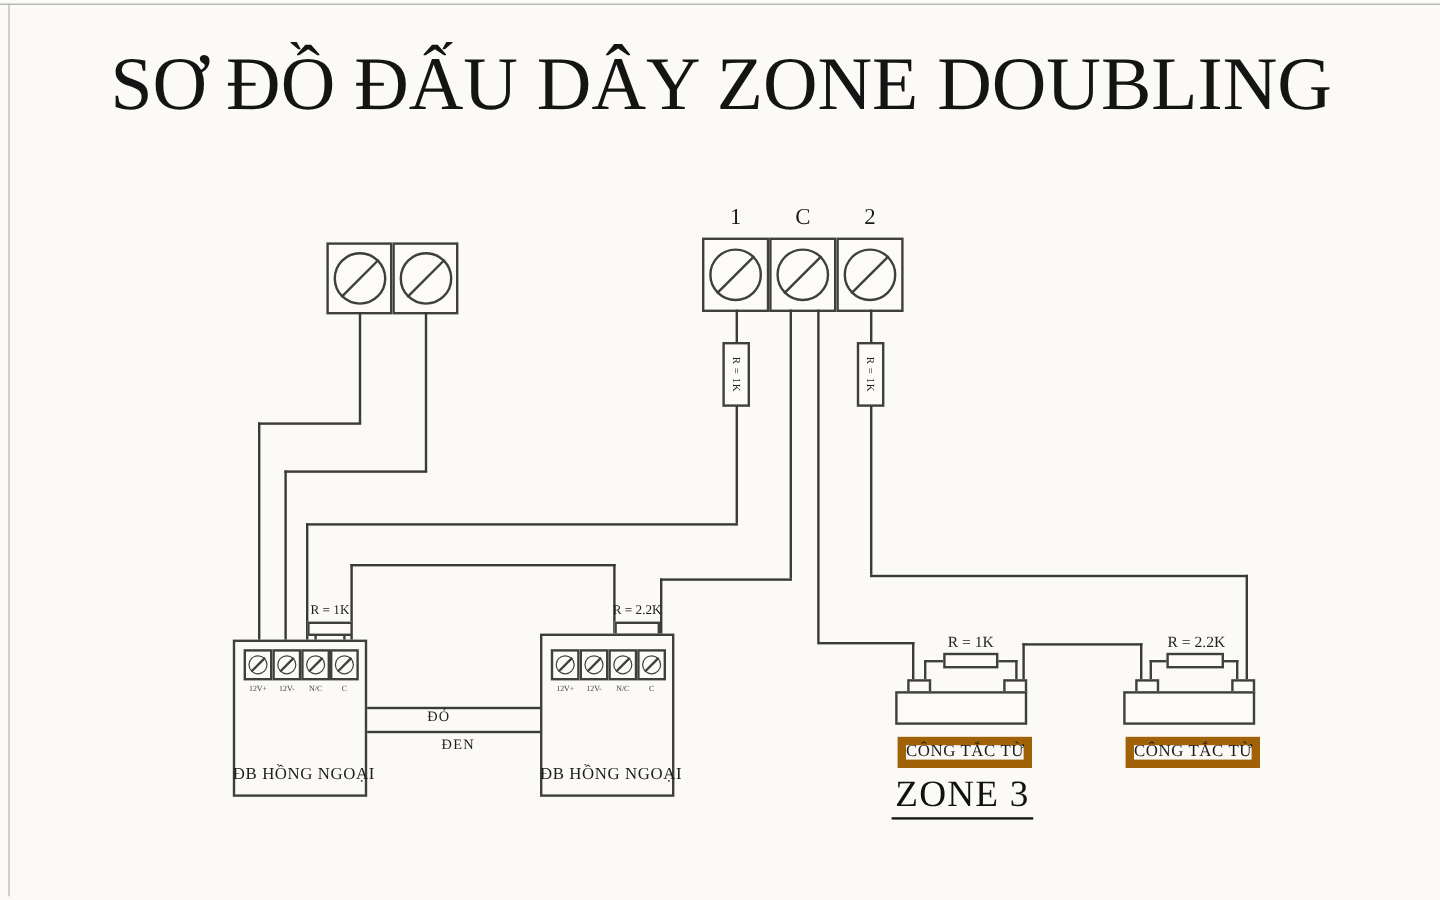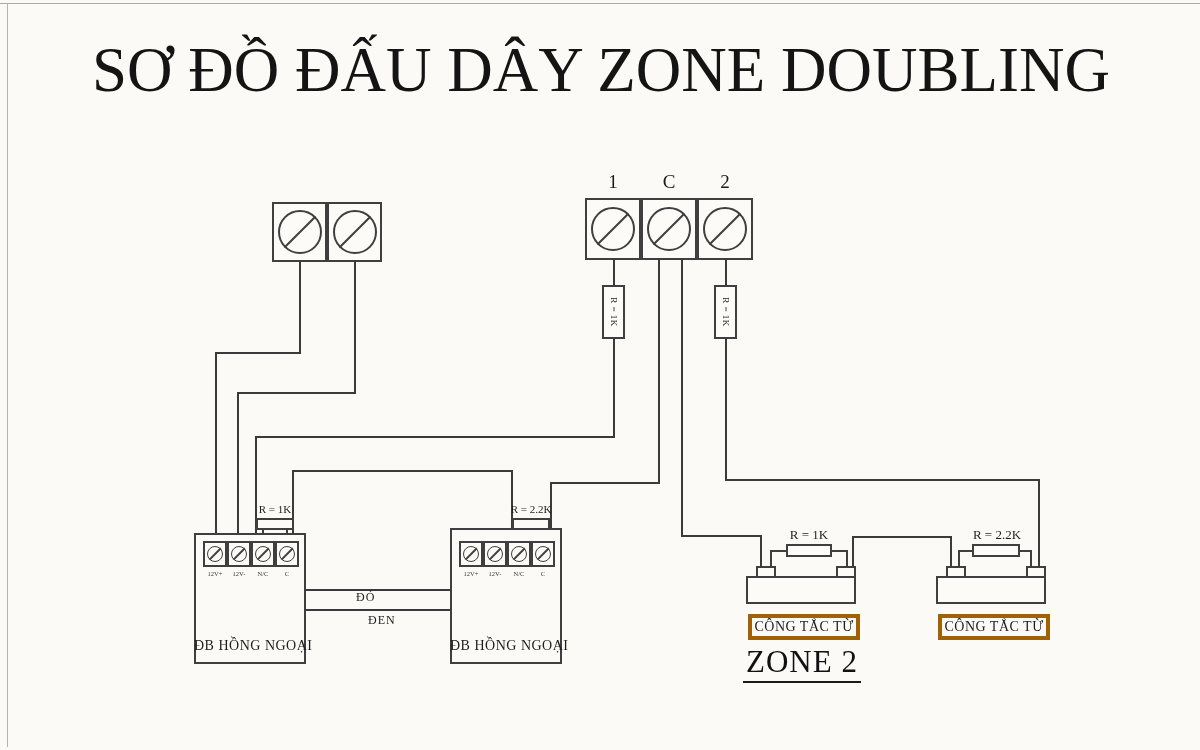--- a/index.html
+++ b/index.html
@@ -31,21 +31,21 @@
   .res-body{position:absolute;box-sizing:border-box;border:2px solid #3f3f3f;background:#fcfbf8;}
   .res-cap{position:absolute;text-align:center;color:#1f1f1f;white-space:nowrap;}
   .termlbls{position:absolute;display:flex;}
   .termlbls span{width:24px;text-align:center;font-size:8px;transform:scale(0.82);color:#3c3c3c;white-space:nowrap;}
   .devtext{position:absolute;text-align:center;font-size:14px;letter-spacing:0.5px;color:#1d1d1d;white-space:nowrap;}
   .outer{position:absolute;box-sizing:border-box;border:2px solid #3f3f3f;}
   .zonelbl{position:absolute;width:160px;text-align:center;font-size:31px;color:#111;}
   .zonelbl span{display:inline-block;border-bottom:2px solid #1a1a1a;padding:0 3px 1px 3px;letter-spacing:1px;white-space:nowrap;}
   .tab{position:absolute;box-sizing:border-box;border:2px solid #3f3f3f;background:#fcfbf8;width:20px;height:12px;}
   .body-sw{position:absolute;box-sizing:border-box;border:2px solid #3f3f3f;background:#fcfbf8;width:110px;height:28px;}
-  .ctbox{position:absolute;box-sizing:border-box;border:4px solid #a16207;width:112px;height:26px;display:flex;align-items:center;justify-content:center;font-size:14px;letter-spacing:0.5px;color:#1d1d1d;white-space:nowrap;}
+  .ctbox{position:absolute;box-sizing:border-box;border:7px solid #a16207;width:112px;height:26px;display:flex;align-items:center;justify-content:flex-start;font-size:14px;letter-spacing:0.5px;color:#1d1d1d;white-space:nowrap;}
   .wirecap{position:absolute;font-size:12px;color:#1d1d1d;letter-spacing:1px;white-space:nowrap;}
 </style>
 </head>
 <body>
 
 <div class="canvas">
   <div class="frame-top"></div>
   <div class="frame-left"></div>
 
   <div class="title">SƠ ĐỒ ĐẤU DÂY ZONE DOUBLING</div>
@@ -178,21 +178,21 @@
 
   <div class="res-cap" style="left:774px;top:527px;width:70px;font-size:13px;">R = 1K</div>
   <div class="staple" style="left:770px;top:550px;width:78px;height:16px;"></div>
   <div class="res-body" style="left:786px;top:544px;width:46px;height:13px;"></div>
   <div class="tab" style="left:756px;top:566px;"></div>
   <div class="tab" style="left:836px;top:566px;"></div>
   <div class="body-sw" style="left:746px;top:576px;"></div>
   <div class="ctbox" style="left:748px;top:614px;">
       <span>CÔNG TẮC TỪ</span>
     </div>
-  <div class="zonelbl" style="left:722px;top:644px;"><span>ZONE 2</span></div>
+  <div class="zonelbl" style="left:722px;top:644px;"><span>ZONE 3</span></div>
 
   <div class="res-cap" style="left:962px;top:527px;width:70px;font-size:13px;">R = 2.2K</div>
   <div class="staple" style="left:958px;top:550px;width:74px;height:16px;"></div>
   <div class="res-body" style="left:972px;top:544px;width:48px;height:13px;"></div>
   <div class="tab" style="left:946px;top:566px;"></div>
   <div class="tab" style="left:1026px;top:566px;"></div>
   <div class="body-sw" style="left:936px;top:576px;"></div>
   <div class="ctbox" style="left:938px;top:614px;">
       <span>CÔNG TẮC TỪ</span>
     </div>

